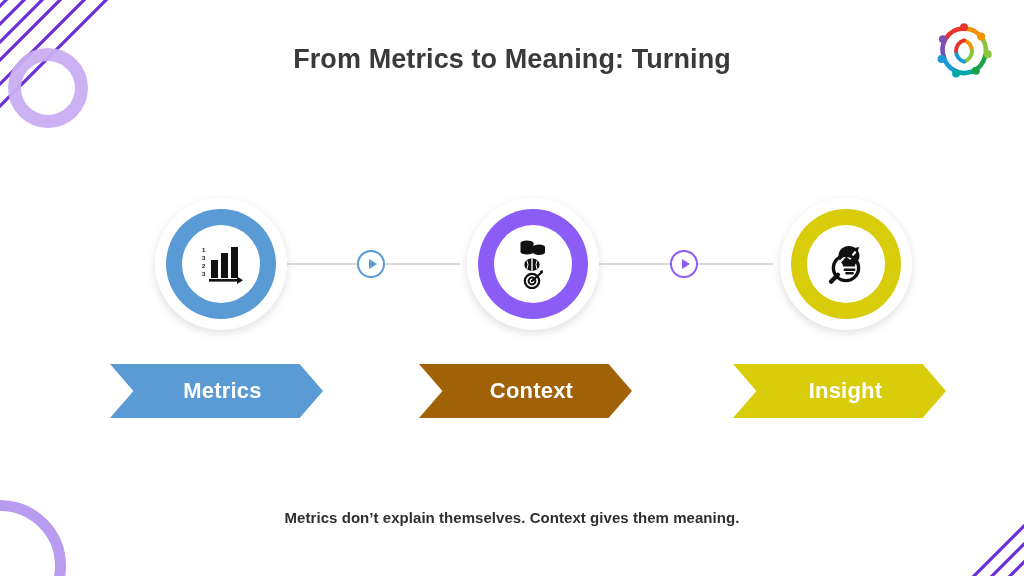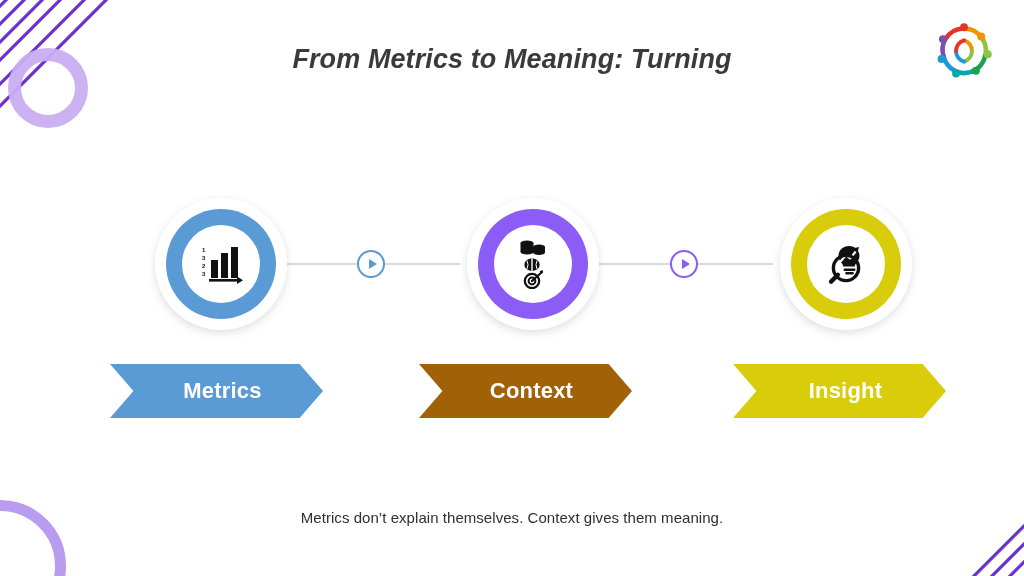--- a/index.html
+++ b/index.html
@@ -27,21 +27,21 @@
   
   .logo { position:absolute; right:27px; top:18px; width:66px; height:66px; }
 
   
   .title {
     position:absolute; left:0; right:0; top:42px;
     text-align:center;
     font-size:27px; font-weight:bold; color:#3a3a3c;
     line-height:1.30; letter-spacing:.1px;
   }
-  .title span { display:block;font-style:italic; }
+  .title span { display:block; }
 
   
   .flow { position:absolute; left:0; top:198px; width:1024px; height:132px; }
 
   .node { position:absolute; top:0; width:132px; height:132px; }
   .node-shadow {
     position:absolute; left:10px; top:12px; width:126px; height:126px;
     border-radius:50%;
     background:linear-gradient(135deg, rgba(170,170,175,.30), rgba(170,170,175,0) 68%);
     filter:blur(7px);
@@ -101,21 +101,21 @@
     letter-spacing:.2px; margin-left:12px;
   }
   .banner-1 { left:110px; }
   .banner-2 { left:419px; }
   .banner-3 { left:733px; }
 
   
   .footer {
     position:absolute; left:0; right:0; top:509px;
     text-align:center;
-    font-size:15px; font-weight:normal; color:#2f2f31;
+    font-size:15px; font-weight:bold; color:#2f2f31;
     letter-spacing:.05px;
   }
 </style>
 </head>
 <body>
 
 <div class="slide">
 
   <svg class="deco deco-tl-stripes" viewBox="0 0 150 150">
     <g stroke="#6b2fd6" stroke-width="3.2" stroke-linecap="round">

